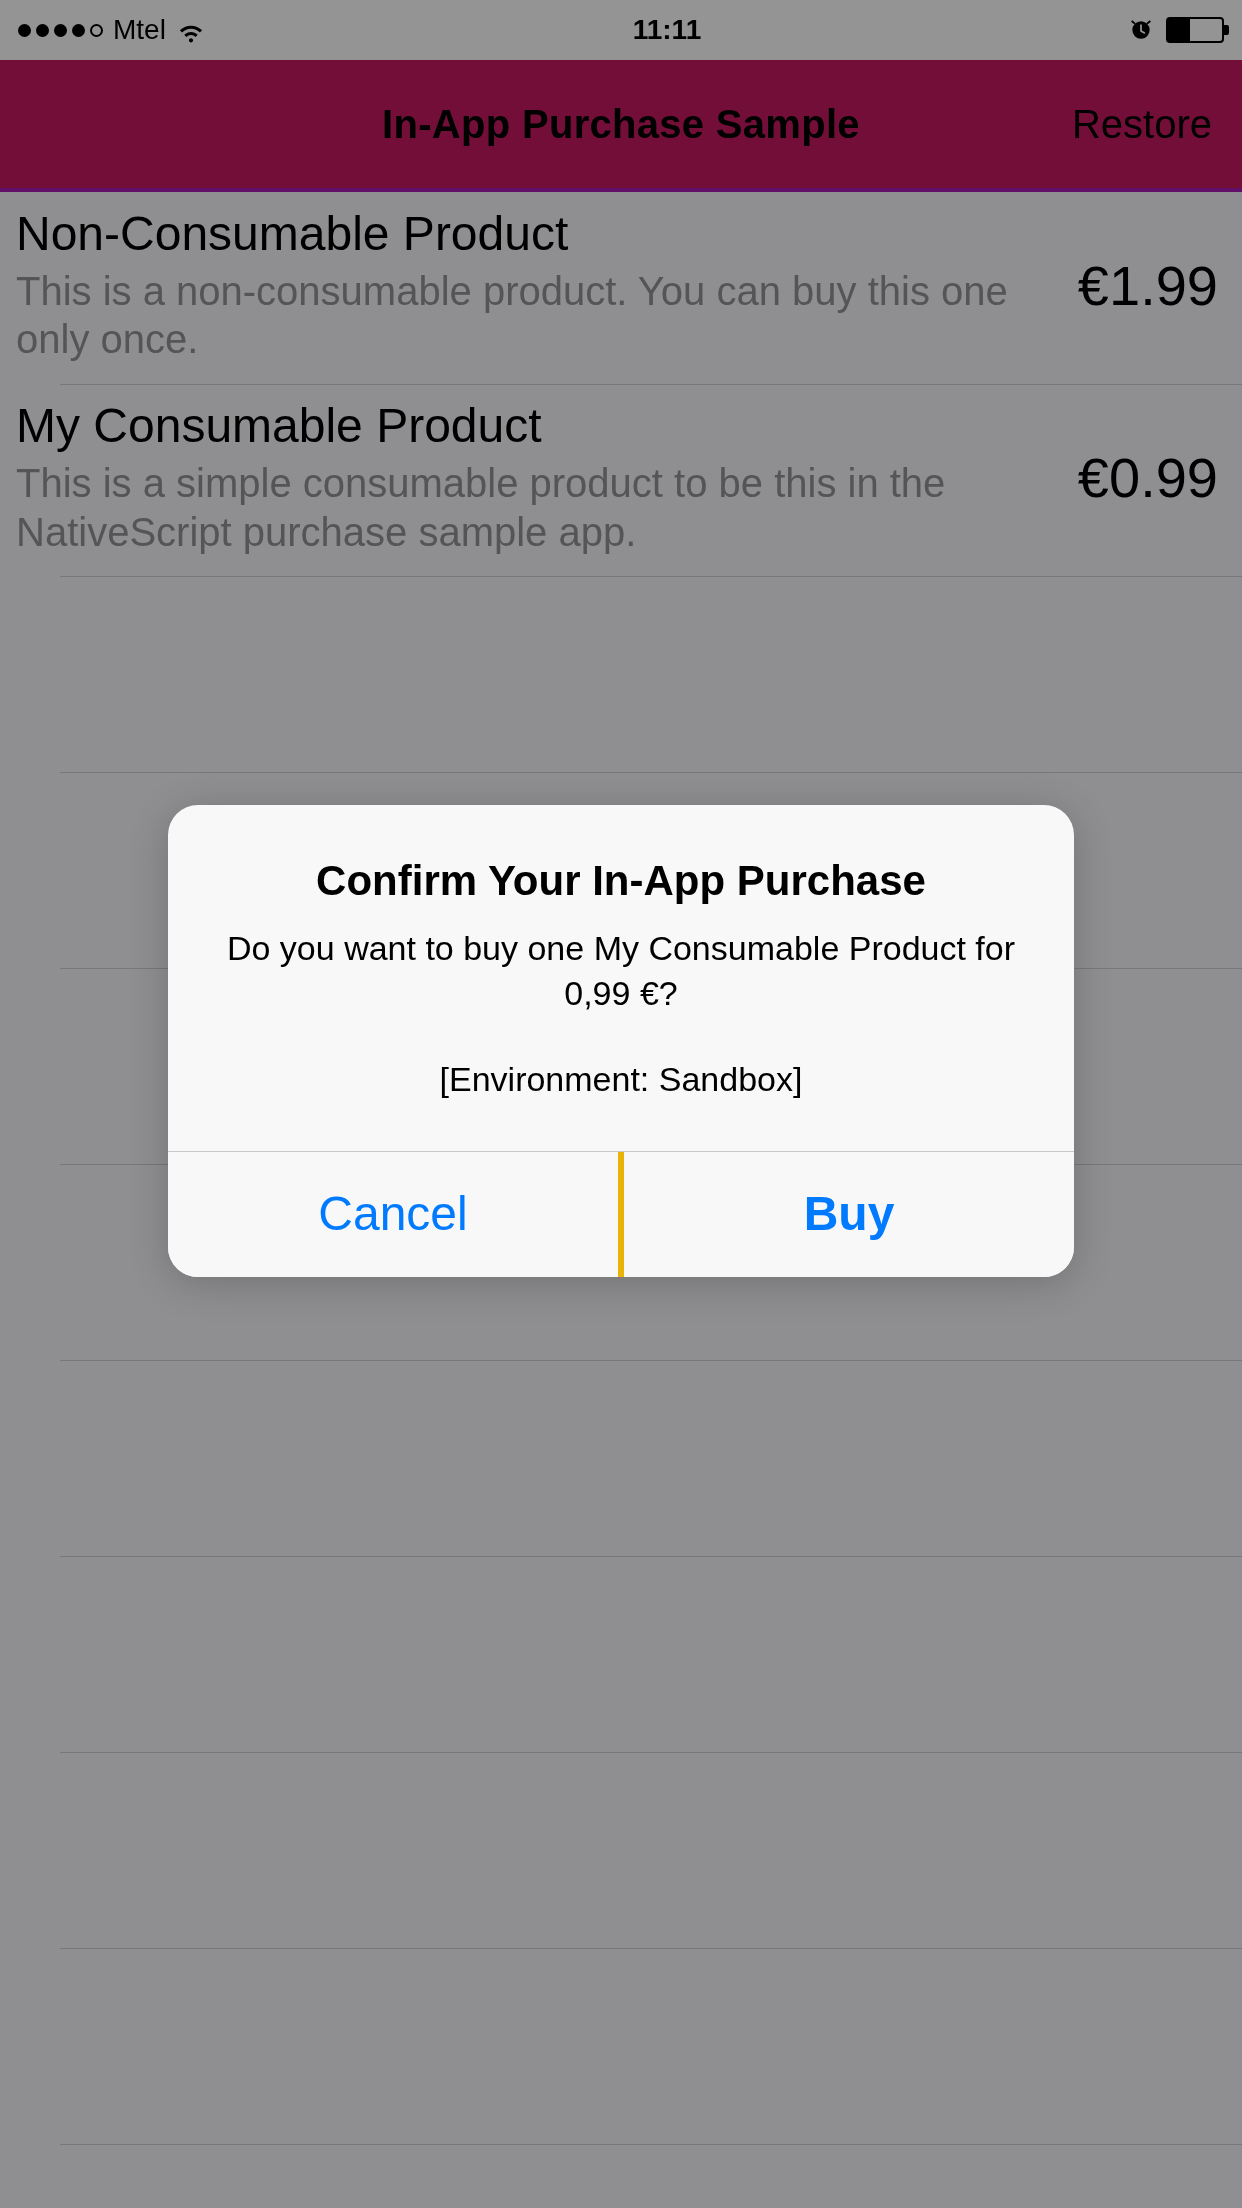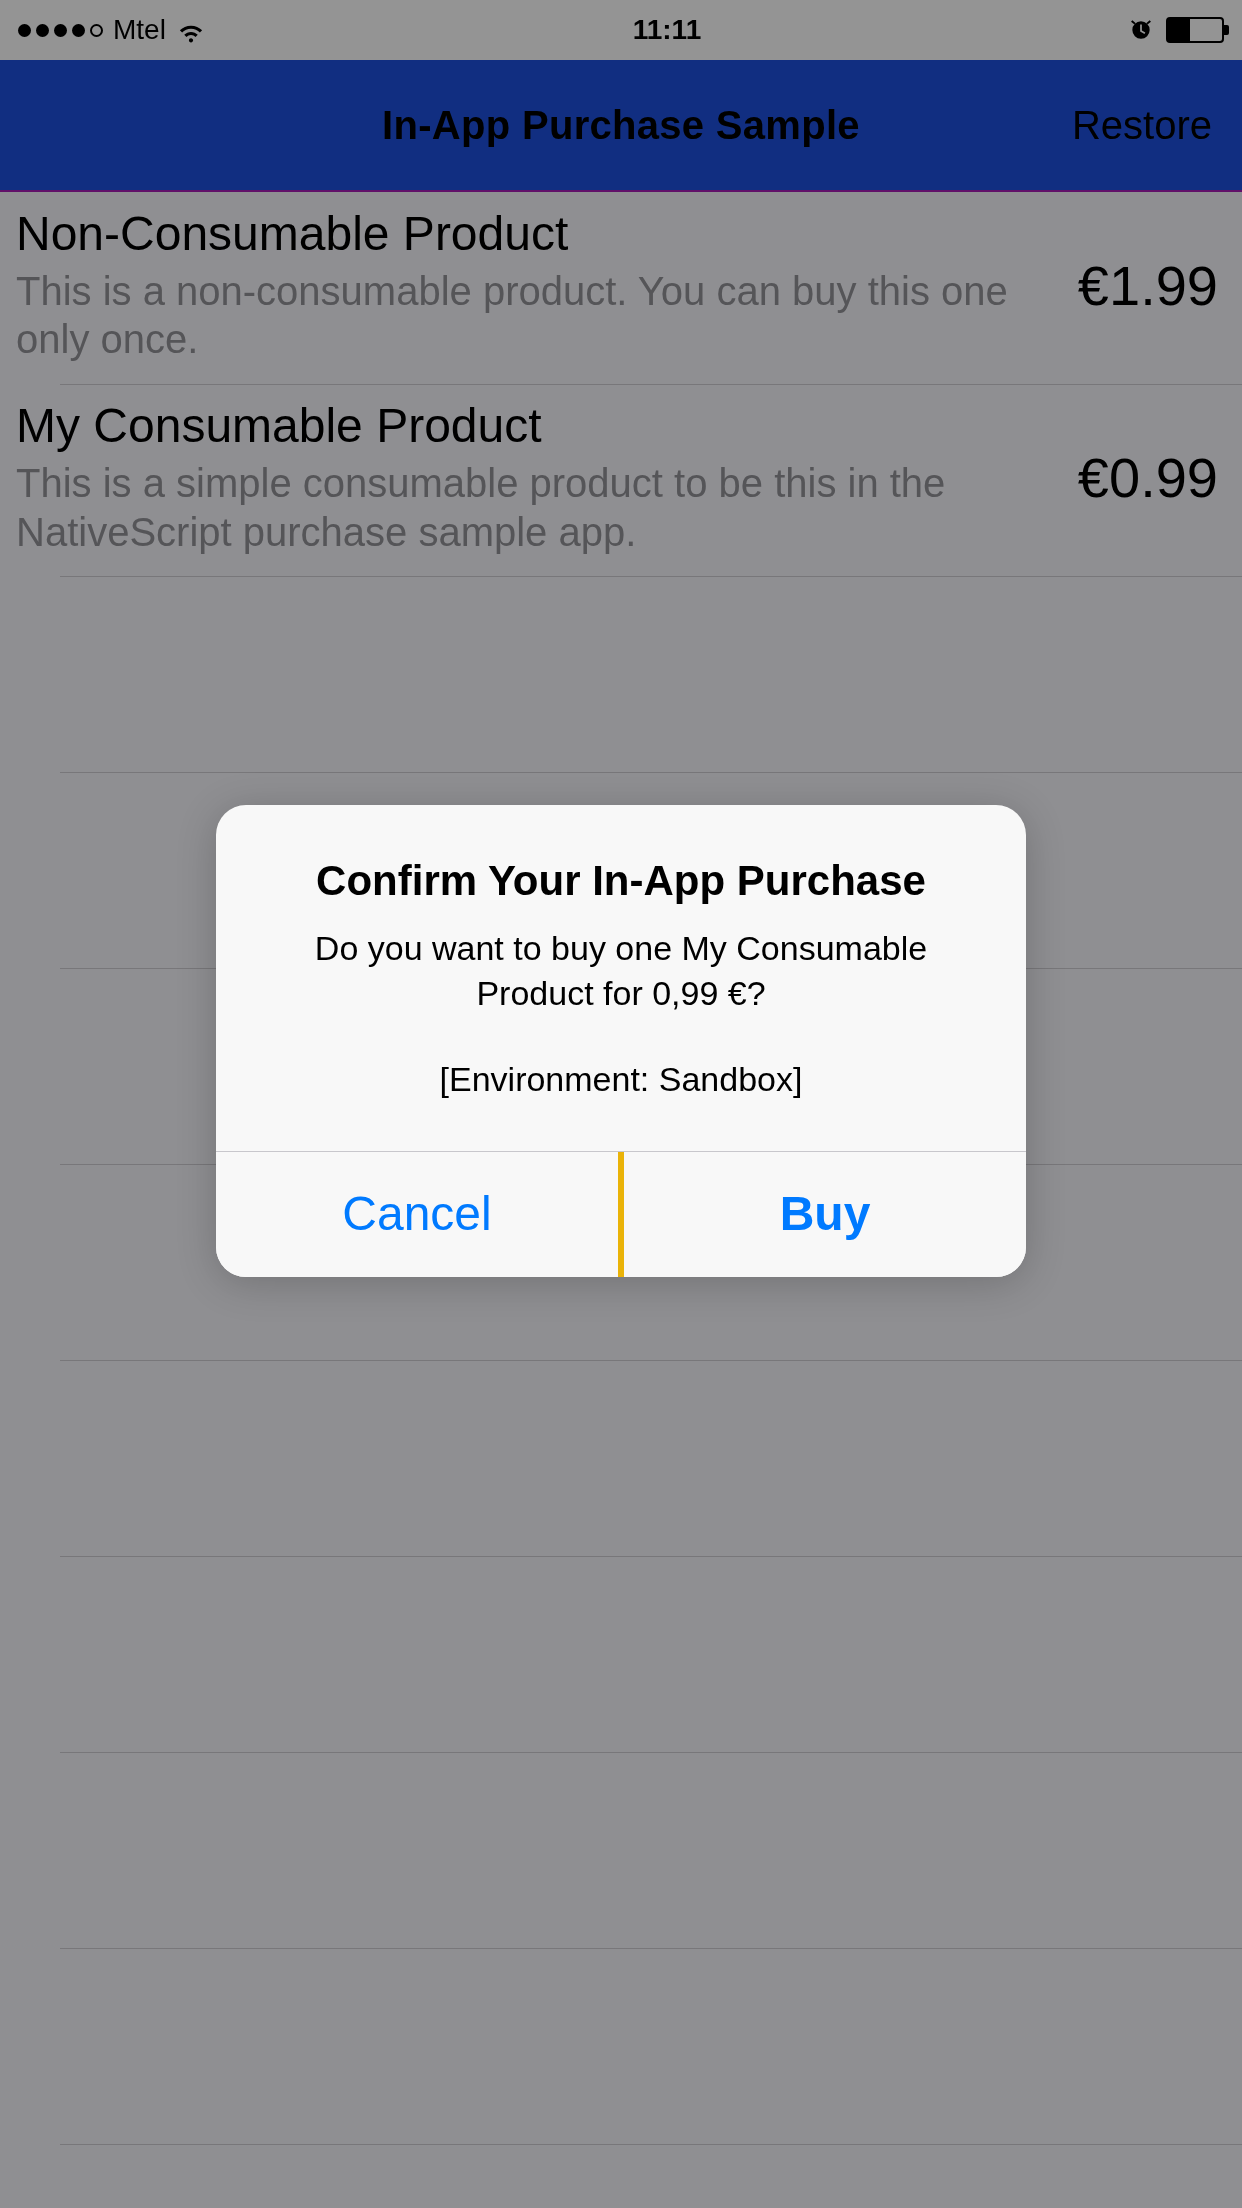--- a/index.html
+++ b/index.html
@@ -39,22 +39,22 @@
       width: 5px; height: 10px; background: #000; border-radius: 0 2px 2px 0;
     }
     .battery-fill { height: 100%; width: 40%; background: #000; }
     
     .nav-bar {
       height: 132px;
       display: flex;
       align-items: center;
       justify-content: center;
       position: relative;
-      background: #1d4ed8;
-      border-bottom: 2px solid #a21caf;
+      background: #be185d;
+      border-bottom: 4px solid #a21caf;
     }
     .nav-title { font-size: 40px; font-weight: 600; color: #000; letter-spacing: 0.3px; }
     .nav-right {
       position: absolute; right: 30px; top: 0; bottom: 0;
       display: flex; align-items: center;
       font-size: 40px; color: #000;
     }
     
     .content { background: #efeff4; }
     .row {
@@ -77,21 +77,21 @@
       background: #efeff4;
     }
     .dim-overlay {
       position: absolute; inset: 0; background: rgba(0,0,0,0.4);
     }
     
     .alert {
       position: absolute;
       left: 50%; transform: translateX(-50%);
       top: 805px;
-      width: 810px;
+      width: 906px;
       background: #f8f8f8;
       border-radius: 30px;
       overflow: hidden;
       box-shadow: 0 6px 40px rgba(0,0,0,0.2);
     }
     .alert-body { padding: 50px 40px 48px; text-align: center; }
     .alert-title { font-size: 42px; font-weight: 600; color: #000; line-height: 1.25; margin-bottom: 18px; }
     .alert-msg { font-size: 34px; color: #000; line-height: 1.35; }
     .alert-msg .env { display: block; margin-top: 40px; }
     .alert-buttons { display: flex; border-top: 1px solid #c8c7cc; }

